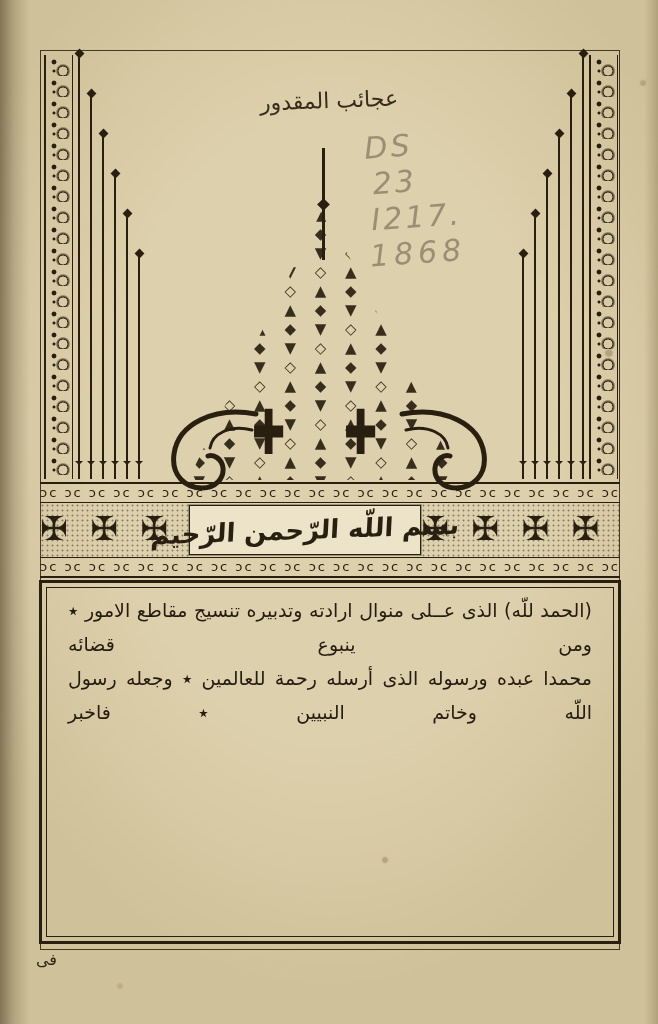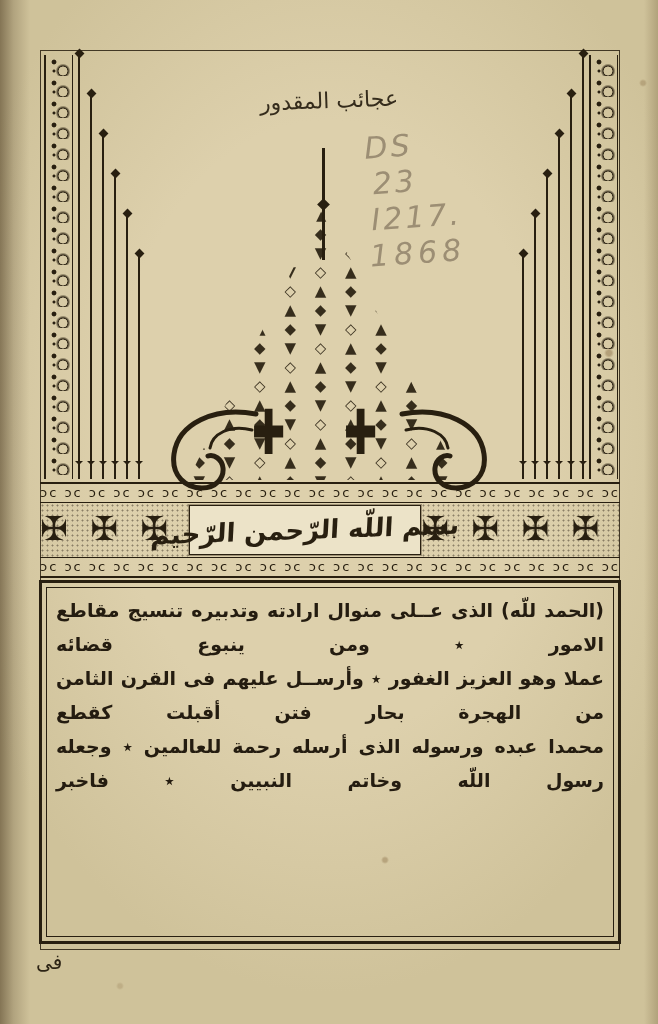--- a/index.html
+++ b/index.html
@@ -84,24 +84,24 @@
   .cross-fill.fl{width:150px;} .cross-fill.fr{width:200px;}
   .cartouche{width:230px;margin:2px 0;background:var(--cartouche);
     border:1.5px solid var(--ink);box-shadow:0 0 0 1px rgba(40,30,15,.35);
     display:flex;align-items:center;justify-content:center;}
   .basmala{direction:rtl;font-size:26px;font-weight:bold;color:var(--ink);
     transform:skewX(-5deg) rotate(-2deg);white-space:nowrap;}
 
   
   .text-block{position:absolute;left:46px;top:587px;width:568px;height:350px;box-sizing:border-box;
     border:1.5px solid var(--ink);outline:3.5px solid var(--ink);outline-offset:4px;
-    padding:5px 9px 3px;direction:rtl;font-weight:bold;}
+    padding:5px 21px 3px;direction:rtl;}
   .text-block p{margin:0;font-size:19px;line-height:34px;color:#241c10;
     text-align:justify;text-align-last:justify;white-space:normal;}
-  .catchword{position:absolute;left:36px;top:950px;direction:rtl;font-size:20px;color:#2d2415;}
+  .catchword{position:absolute;left:36px;top:950px;direction:rtl;font-size:16px;color:#2d2415;}
 </style>
 </head>
 <body>
 
 <div class="page">
   <div class="gutter"></div>
   <div class="edge-right"></div>
 
   <div class="hw-title">عجائب المقدور</div>
 
@@ -154,18 +154,17 @@
       <div class="cartouche">
         <span class="basmala">بسم اللّه الرّحمن الرّحيم</span>
       </div>
       <div class="cross-fill fr">✠ ✠ ✠ ✠ ✠ ✠ </div>
     </div>
     <div class="curl-row bottom">ɔc ɔc ɔc ɔc ɔc ɔc ɔc ɔc ɔc ɔc ɔc ɔc ɔc ɔc ɔc ɔc ɔc ɔc ɔc ɔc ɔc ɔc ɔc ɔc ɔc ɔc ɔc ɔc ɔc ɔc ɔc ɔc ɔc ɔc </div>
   </div>
 
   <div class="text-block">
       <p>(الحمد للّه) الذى عــلى منوال ارادته وتدبيره تنسيج مقاطع الامور ٭ ومن ينبوع قضائه</p>
-      <p>عملا وهو العزيز الغفور ٭ وأرســل عليهم فى القرن الثامن من الهجرة بحار فتن أقبلت كقطع</p>
       <p>محمدا عبده ورسوله الذى أرسله رحمة للعالمين ٭ وجعله رسول اللّه وخاتم النبيين ٭ فاخبر</p>
     </div>
 
   <div class="catchword">فى</div>
 </div>
 
 </body></html>

